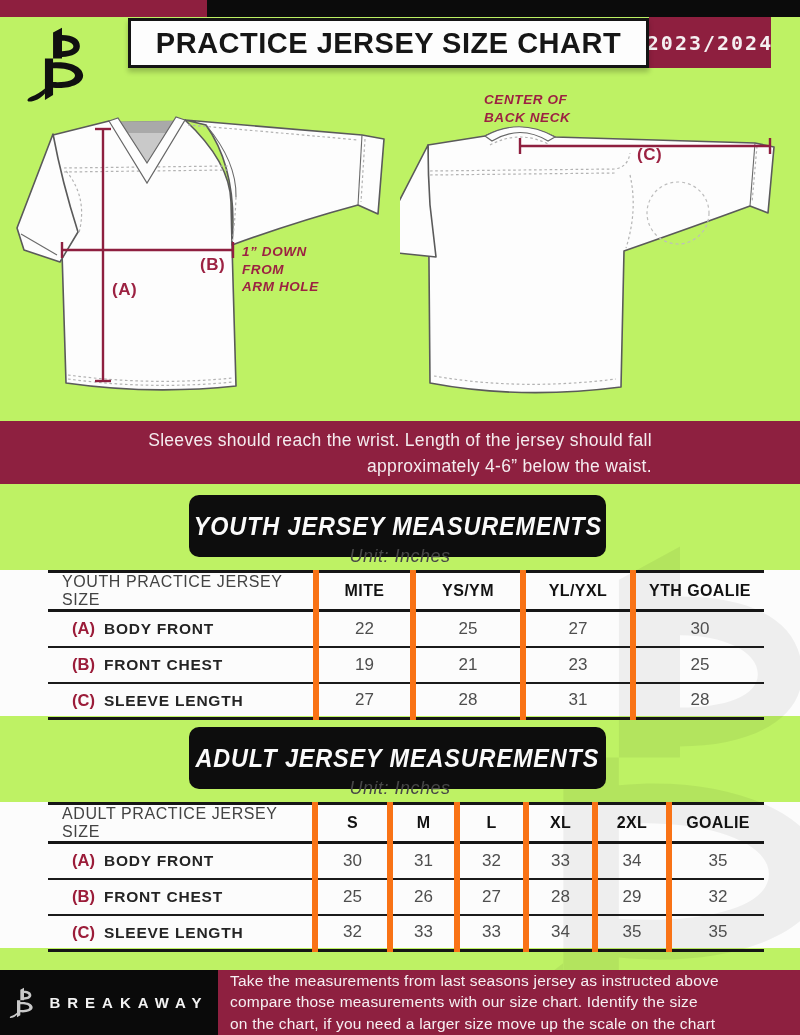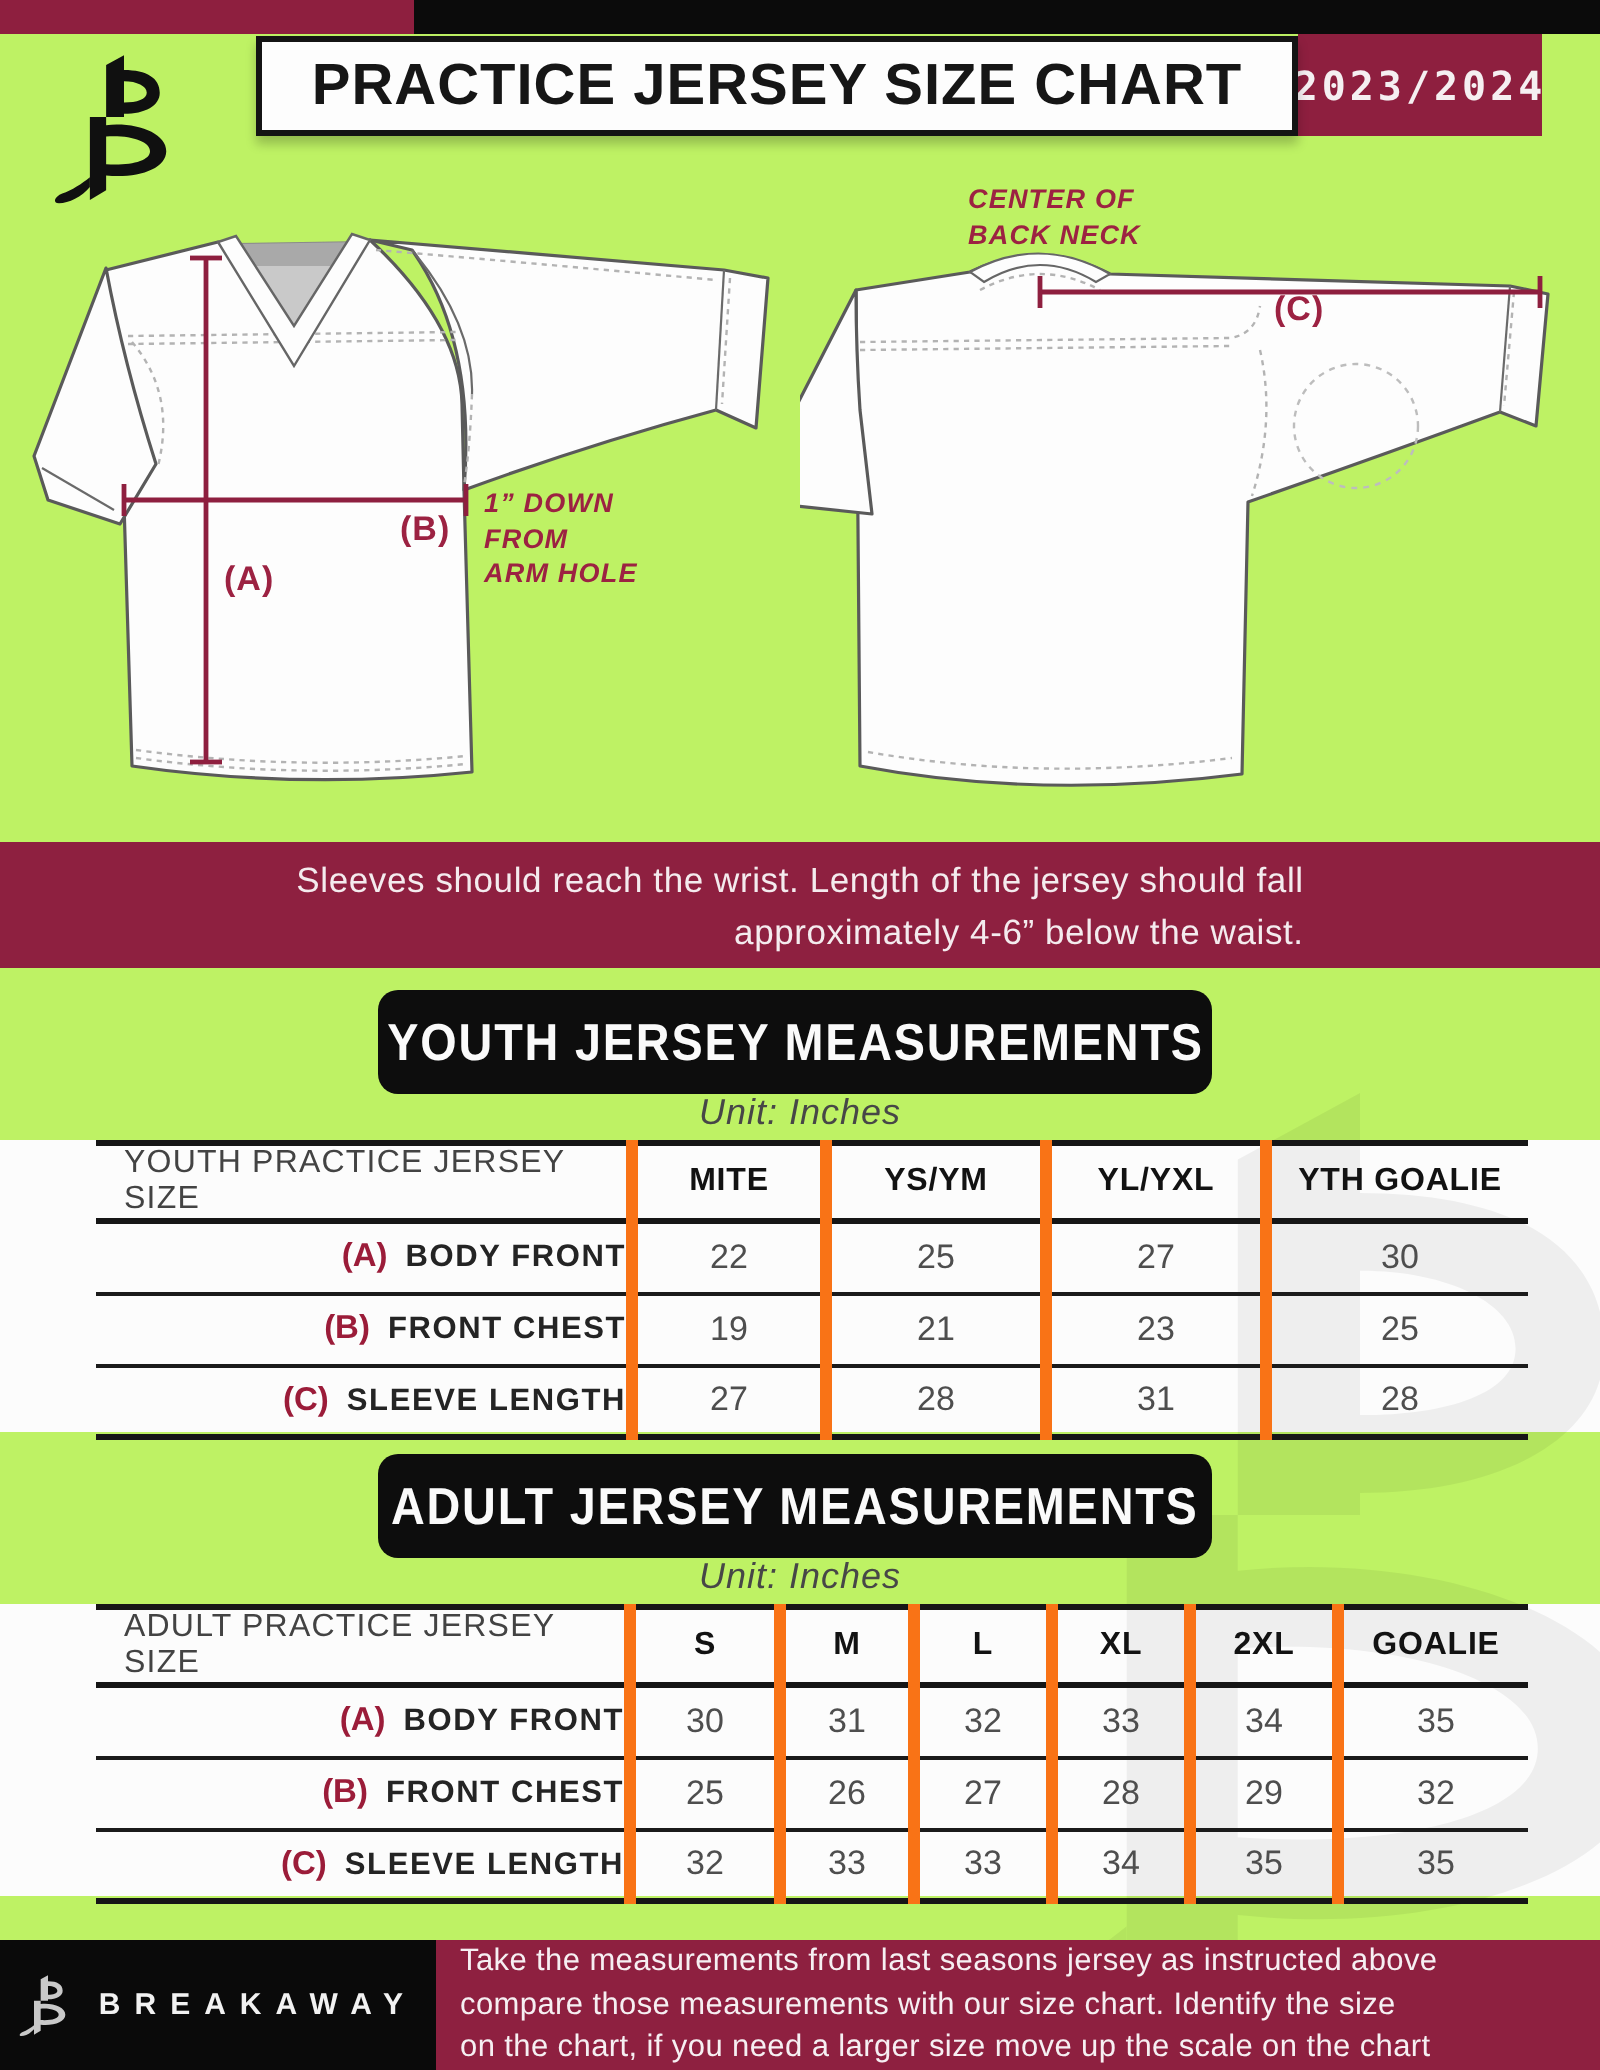--- a/index.html
+++ b/index.html
@@ -39,52 +39,52 @@
 
   
   .notice {
     position:absolute; left:0; top:421px; width:800px; height:63px; background:#8E2040;
     display:flex; align-items:center; justify-content:center; text-align:right;
   }
   .notice div { color:#F4EBEE; font-size:17.5px; line-height:26px; white-space:pre-line; letter-spacing:0.3px; }
 
   
   .banner {
-    position:absolute; left:189px; width:417px; height:52px; background:#0D0D0D;
-    border-radius:10px; display:flex; align-items:center; justify-content:center; z-index:3;
+    position:absolute; left:189px; width:417px; height:62px; background:#0D0D0D;
+    border-radius:10px; display:flex; align-items:center; justify-content:center; z-index:3;font-style:italic;
   }
   .banner span { color:#FAFAFA; font-weight:800; font-size:26px; letter-spacing:1px; white-space:nowrap; transform:scaleX(0.9); }
   .unit { position:absolute; left:0; width:800px; text-align:center; font-style:italic; font-size:18px; color:#474747; letter-spacing:0.5px; z-index:3; }
 
   
   .tstrip { position:absolute; left:0; width:800px; height:146px; background:#FCFCFC; z-index:1; }
   table.size { position:absolute; left:48px; width:716px; border-collapse:collapse; table-layout:fixed; z-index:3; }
   table.size tr { height:36px; }
   table.size tr.hdr { height:38px; }
   table.size tr.hdr th { border-bottom:3px solid #161616; }
   table.size tr.hdr .lblcol { font-weight:400; color:#434343; font-size:16px; letter-spacing:0.6px; text-align:left; padding-left:14px; }
   table.size { border-top:3px solid #161616; border-bottom:3px solid #161616; }
   table.size tr.data td { border-top:2px solid #1B1B1B; }
   table.size .vcol { border-left:6px solid #f97316; text-align:center; }
   table.size th.vcol { font-size:16px; font-weight:700; color:#121212; letter-spacing:0.4px; }
   table.size td.vcol { font-size:17px; color:#4E4E4E; }
-  td.rowlabel { text-align:right; padding-left:24px; white-space:nowrap; }
+  td.rowlabel { text-align:left; padding-left:24px; white-space:nowrap; }
   td.rowlabel .key { color:#9B1C39; font-weight:800; font-size:16.5px; margin-right:9px; }
   td.rowlabel .lab { color:#242424; font-size:15.5px; letter-spacing:0.8px; font-weight:600; }
 
   
   .footer-black {
     position:absolute; left:0; top:970px; width:218px; height:65px; background:#0A0A0A;
     display:flex; align-items:center; justify-content:center; gap:10px; z-index:3;
   }
   .footer-black .brand { color:#F2F2F2; font-weight:700; font-size:15px; letter-spacing:7px; }
   .logo-footer { width:30px; height:32px; color:#C9C9C9; flex:none; }
   .footer-maroon {
     position:absolute; left:218px; top:970px; width:582px; height:65px; background:#8E2040;
-    display:flex; align-items:center; z-index:3;
+    display:flex; align-items:flex-start; z-index:3;
   }
   .footer-maroon div { color:#F6EFF2; font-size:15.5px; line-height:21.4px; padding-left:12px; white-space:pre-line; letter-spacing:0.2px; }
 
   
   .watermark { position:absolute; left:430px; top:535px; width:500px; height:534px; color:#000; opacity:0.05; z-index:2; }
 </style>
 </head>
 <body>
 
 <svg width="0" height="0" style="position:absolute">

